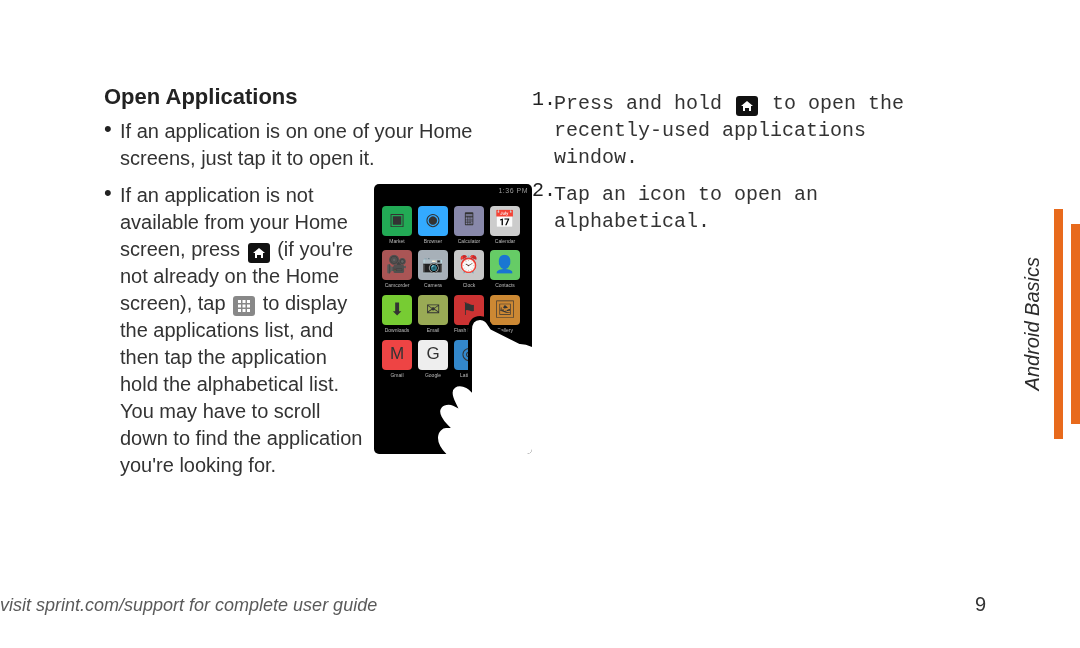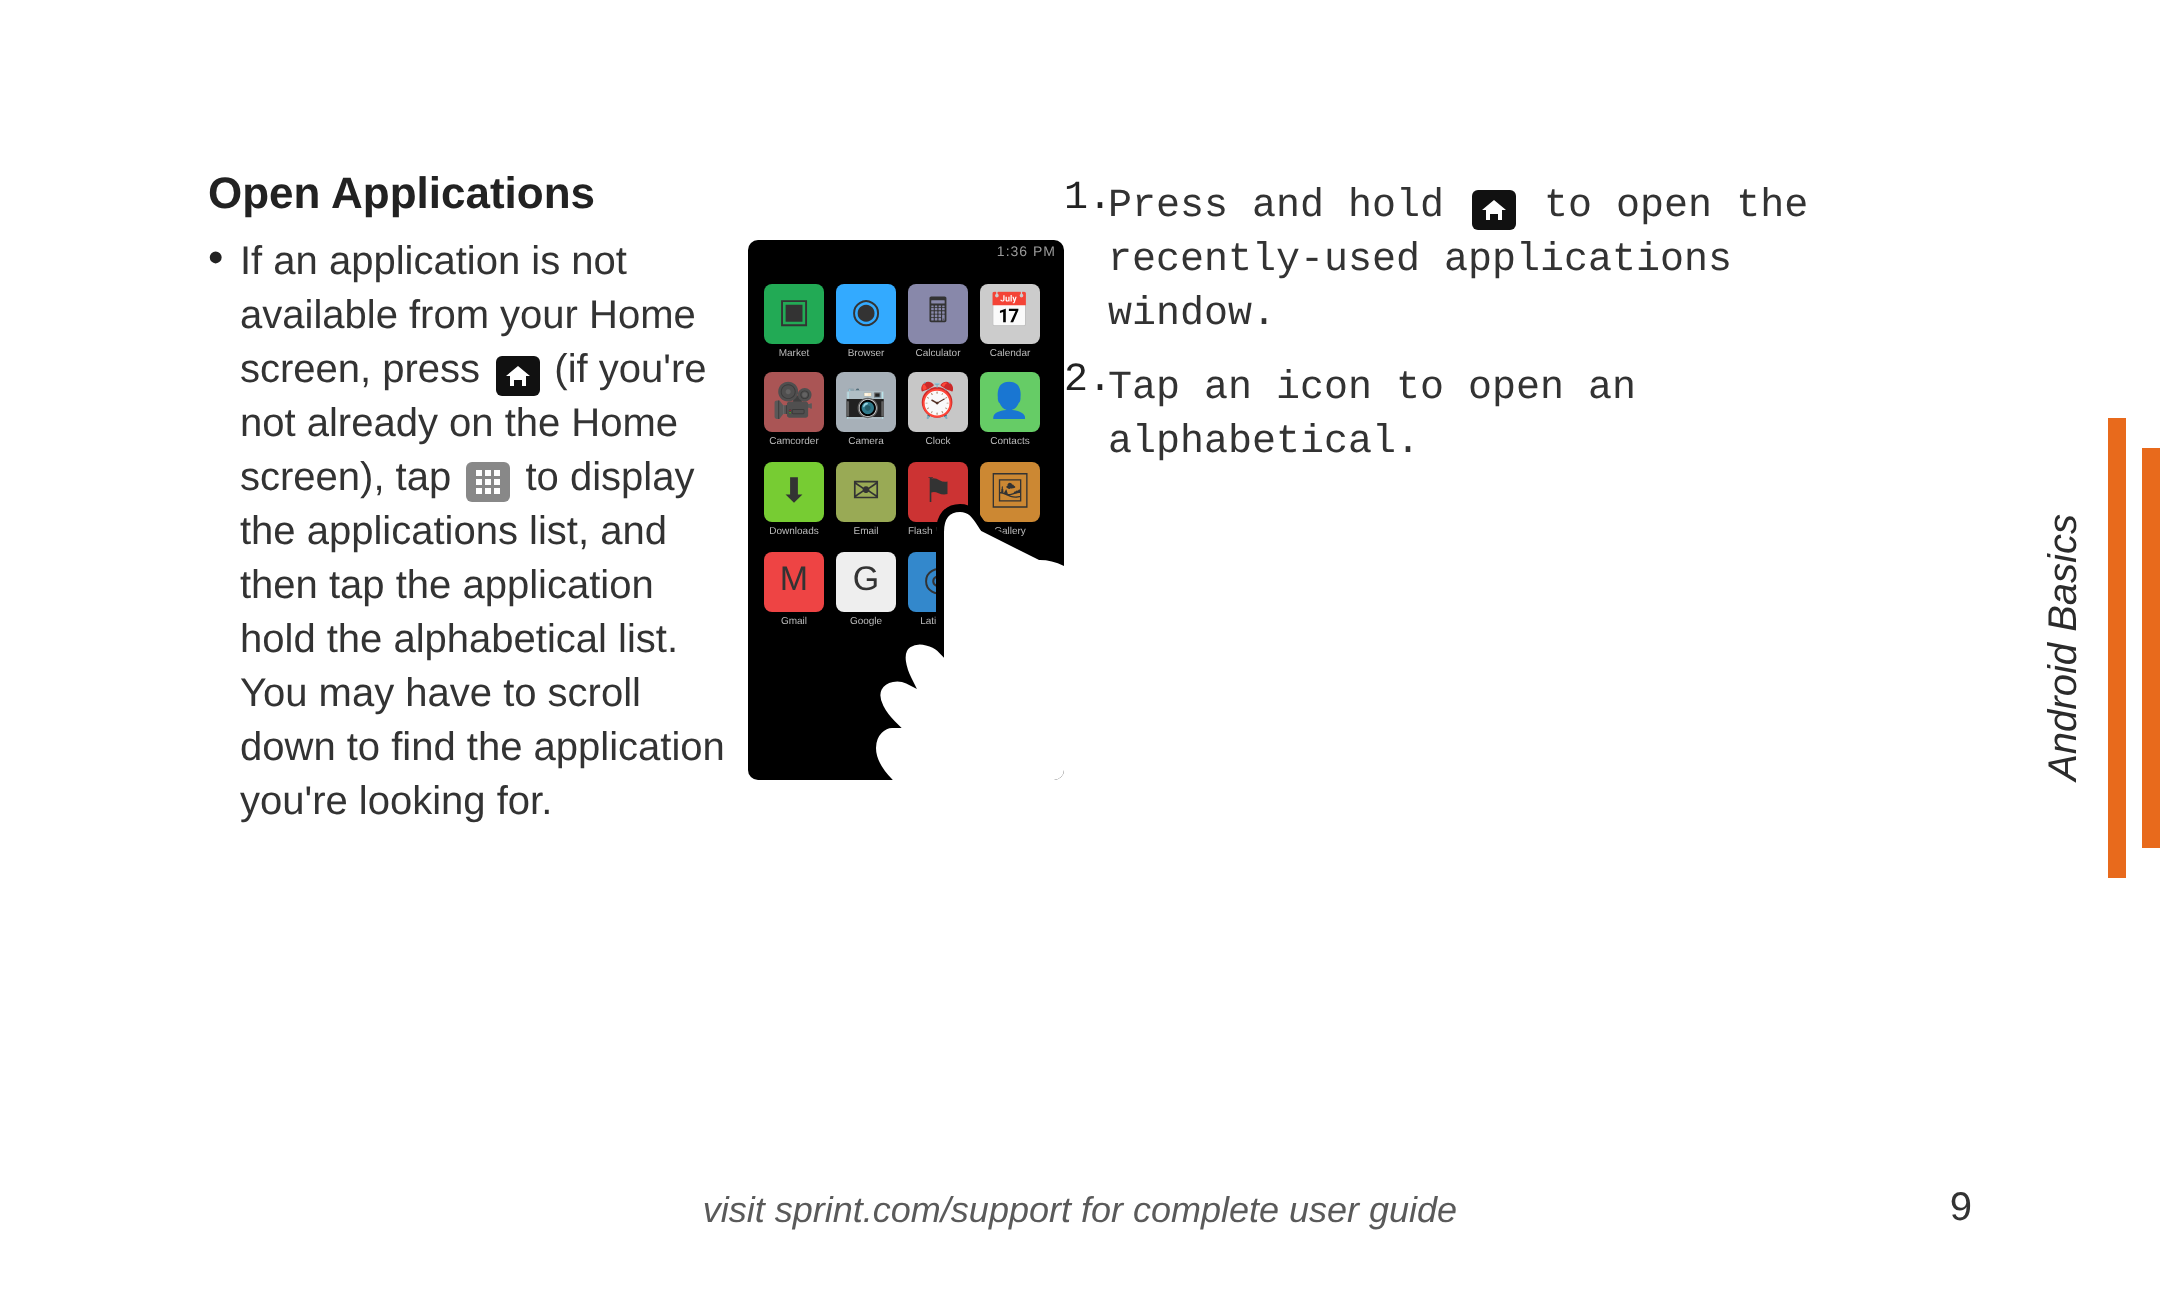--- a/index.html
+++ b/index.html
@@ -23,33 +23,36 @@
   .phone-grid{position:absolute;left:8px;right:8px;top:22px;display:flex;flex-wrap:wrap;gap:6px 6px;}
   .app{width:30px;text-align:center;}
   .app-ic{width:30px;height:30px;border-radius:4px;display:flex;align-items:center;justify-content:center;font-size:17px;margin-bottom:2px;}
   .app-lbl{font-size:5px;color:#bbb;white-space:nowrap;overflow:hidden;text-overflow:ellipsis;}
   .hand{position:absolute;right:-18px;bottom:-24px;width:130px;height:170px;}
   .side-tab{position:absolute;right:0;top:50%;transform:translateY(-50%);display:flex;align-items:center;}
   .side-label{writing-mode:vertical-rl;transform:rotate(180deg);font-style:italic;font-size:20px;color:#2b2b2b;white-space:nowrap;margin-right:10px;}
   .bar{width:9px;height:230px;}
   .bar.o{background:#e86a1c;}
   .bar.w{width:8px;background:#fff;}
-  .footer{position:absolute;left:0;right:0;bottom:32px;text-align:center;font-style:italic;font-size:18px;color:#5a5a5a;}
+  .footer{position:absolute;left:0;right:0;bottom:32px;font-style:italic;font-size:18px;color:#5a5a5a;}
   .page-num{position:absolute;right:94px;bottom:32px;font-size:20px;color:#333;}
   .right-col p{margin:2px 0 14px 0;}
   .txt-wrap{display:block;}
 </style>
 </head>
 <body>
 
 <div class="page">
 
   <div class="col col-left">
     <h2>Open Applications</h2>
     <ul>
+      <li>
+        <span>If an application is on one of your Home screens, just tap it to open it.</span>
+      </li>
       <li>
         <div class="phone">
           <div class="phone-frame">
             <div class="phone-status">
               <span>1:36 PM</span>
             </div>
             <div class="phone-grid" id="phone-grid">
                 <div class="app">
                   <div class="app-ic" style="background: rgb(34, 170, 85);">▣</div>
                   <div class="app-lbl">Market</div>

